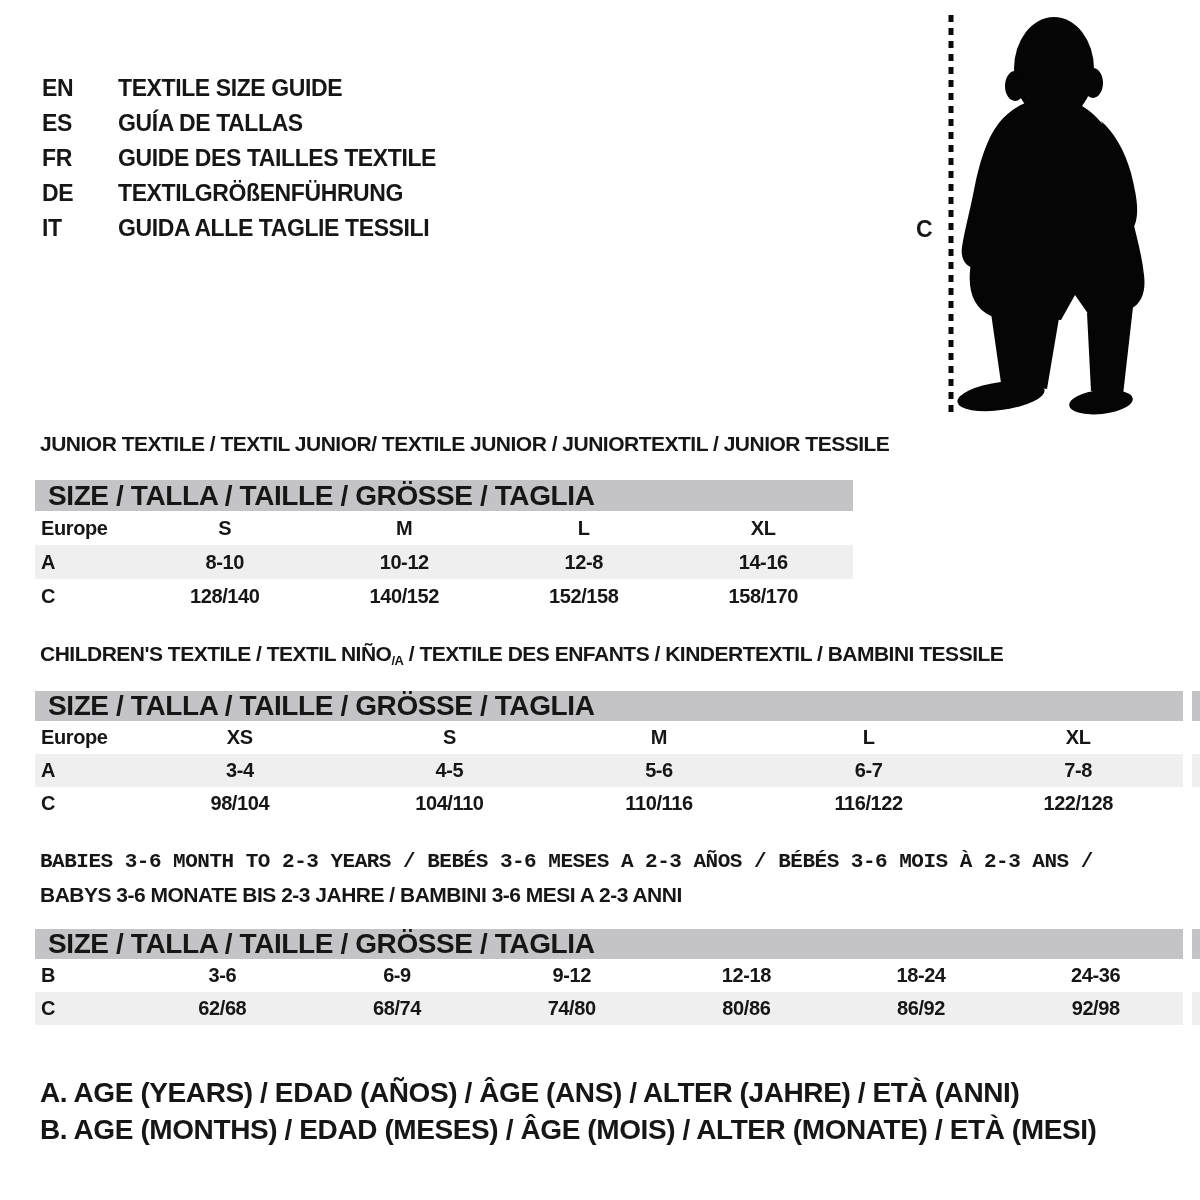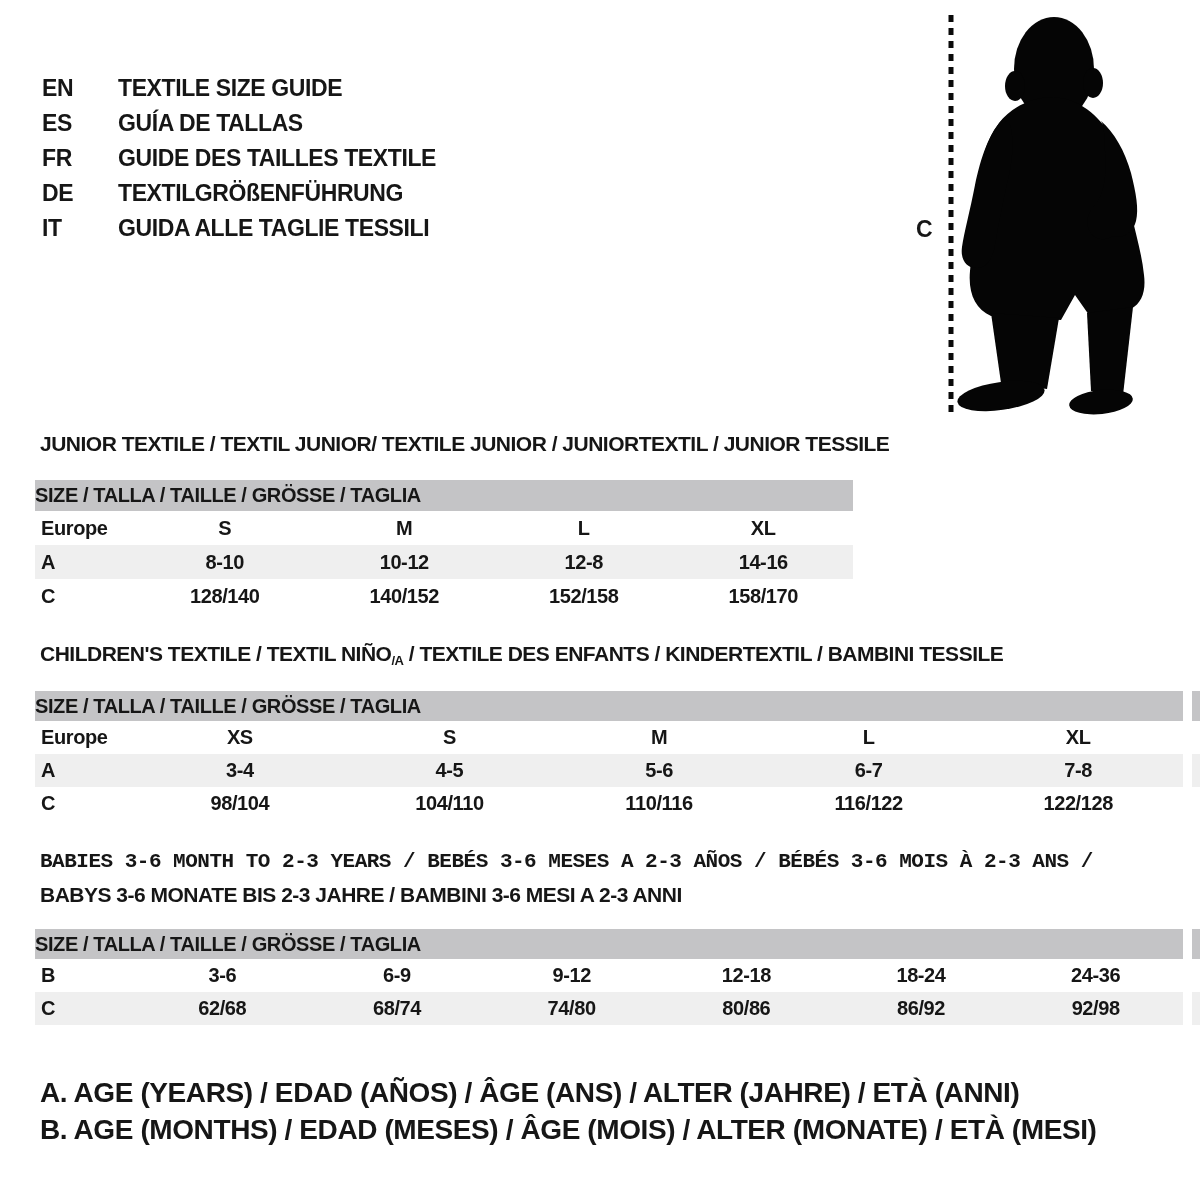--- a/index.html
+++ b/index.html
@@ -27,24 +27,24 @@
 
   
   .section-title { left:40px; font-size:21px; line-height:22px; white-space:nowrap; letter-spacing:-0.5px; }
   .sub { font-size:13px; vertical-align:-4px; }
 
   
   .size-table { position:absolute; }
   .thead {
     background:#c4c4c6;
     height:31px; line-height:31px;
-    font-size:20px;
-    padding-left:0;
+    font-size:28px;
+    padding-left:13px;
   }
-  .trow { display:flex; height:34px; line-height:34px; font-size:20px;justify-content:flex-end; }
+  .trow { display:flex; height:34px; line-height:34px; font-size:20px; }
   .trow.shaded { background:#efefef; }
   .tlabel { width:100px; padding-left:6px; text-align:left; }
   .tcell { flex:1; text-align:center; }
 
   .sliver { position:absolute; left:1192px; width:8px; }
   .sliver.bar { background:#c4c4c6; }
   .sliver.shade { background:#efefef; }
 
   
   .legend { left:40px; top:1074px; }

